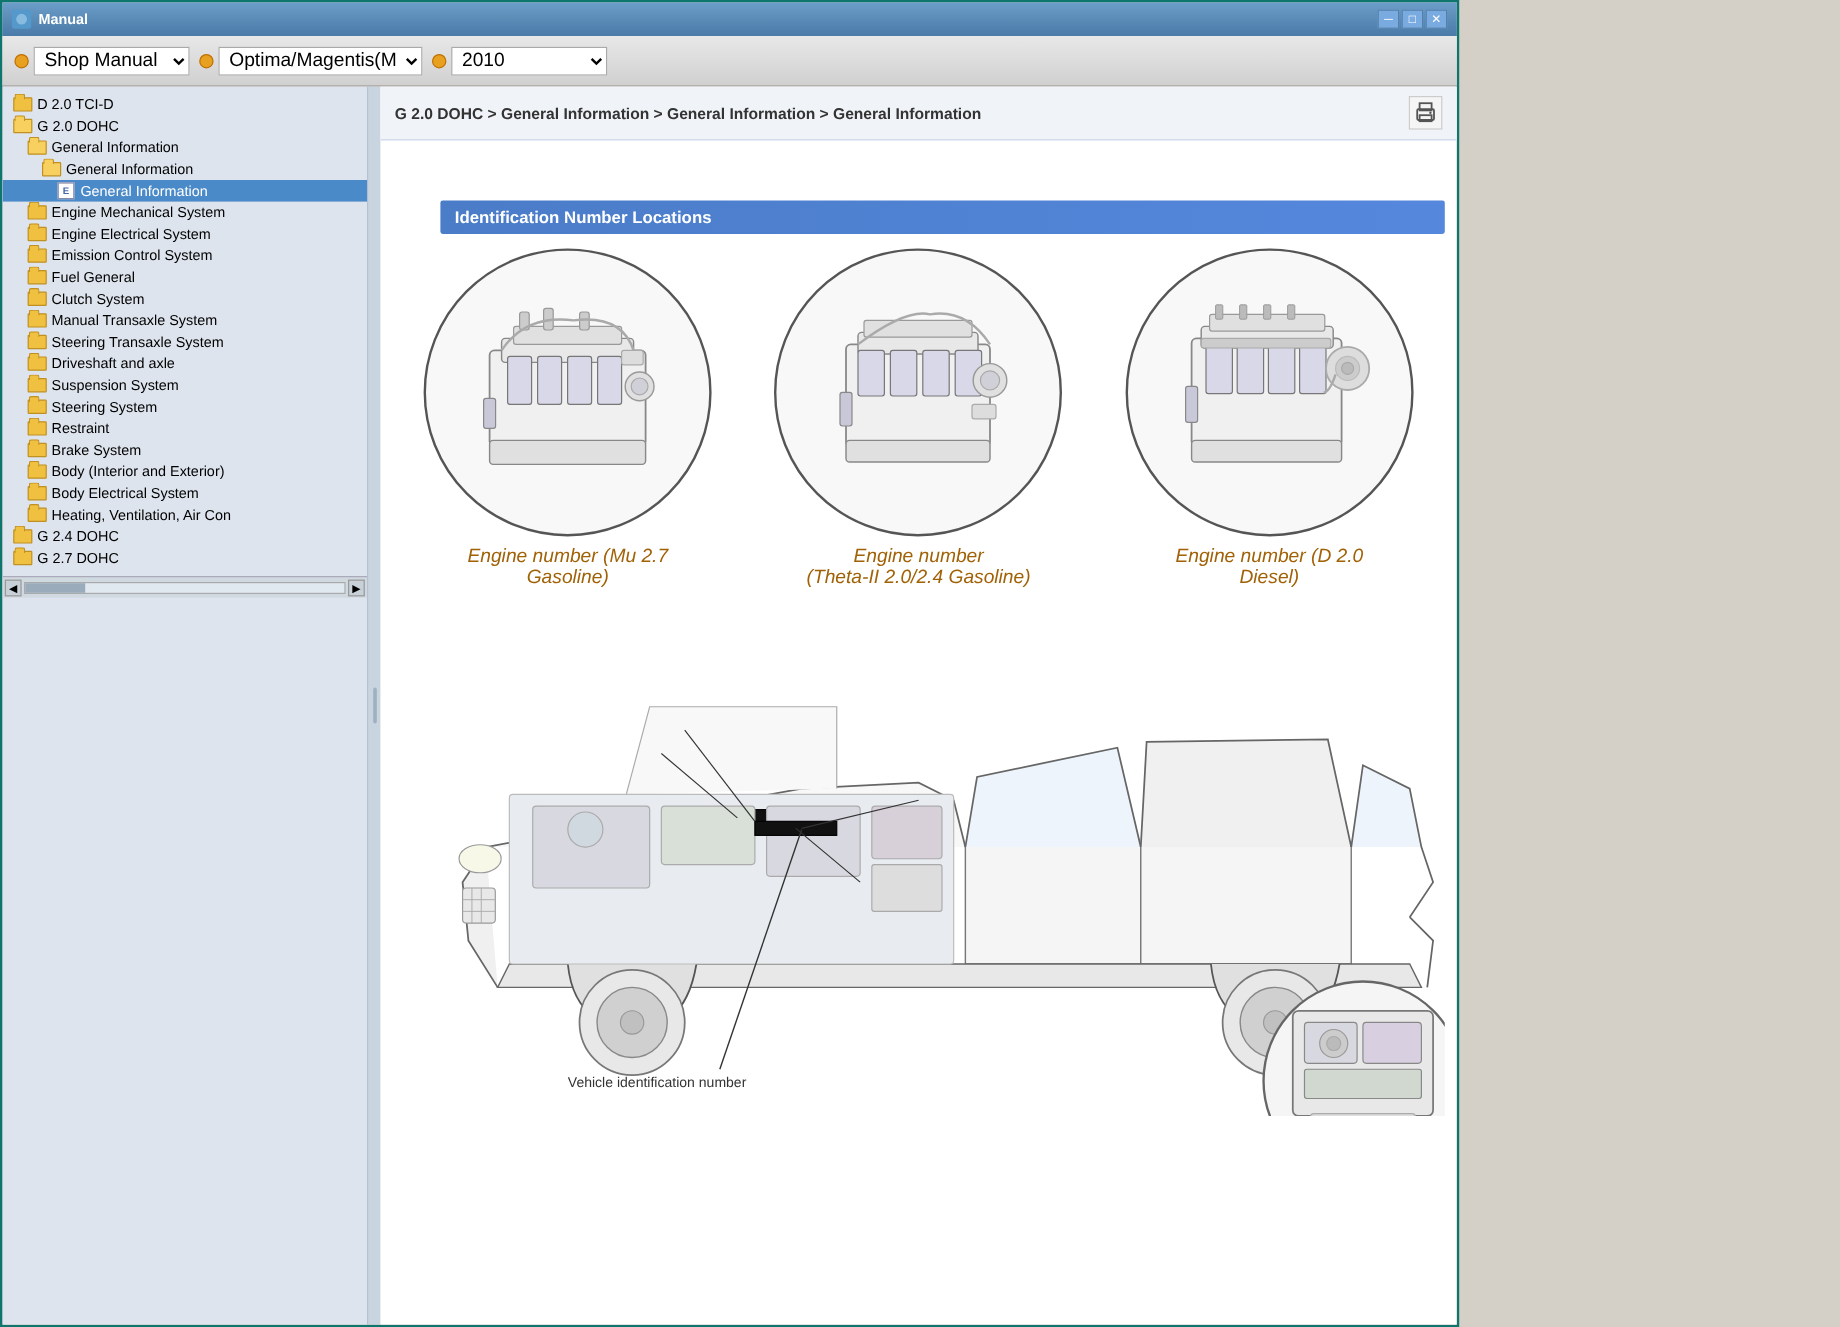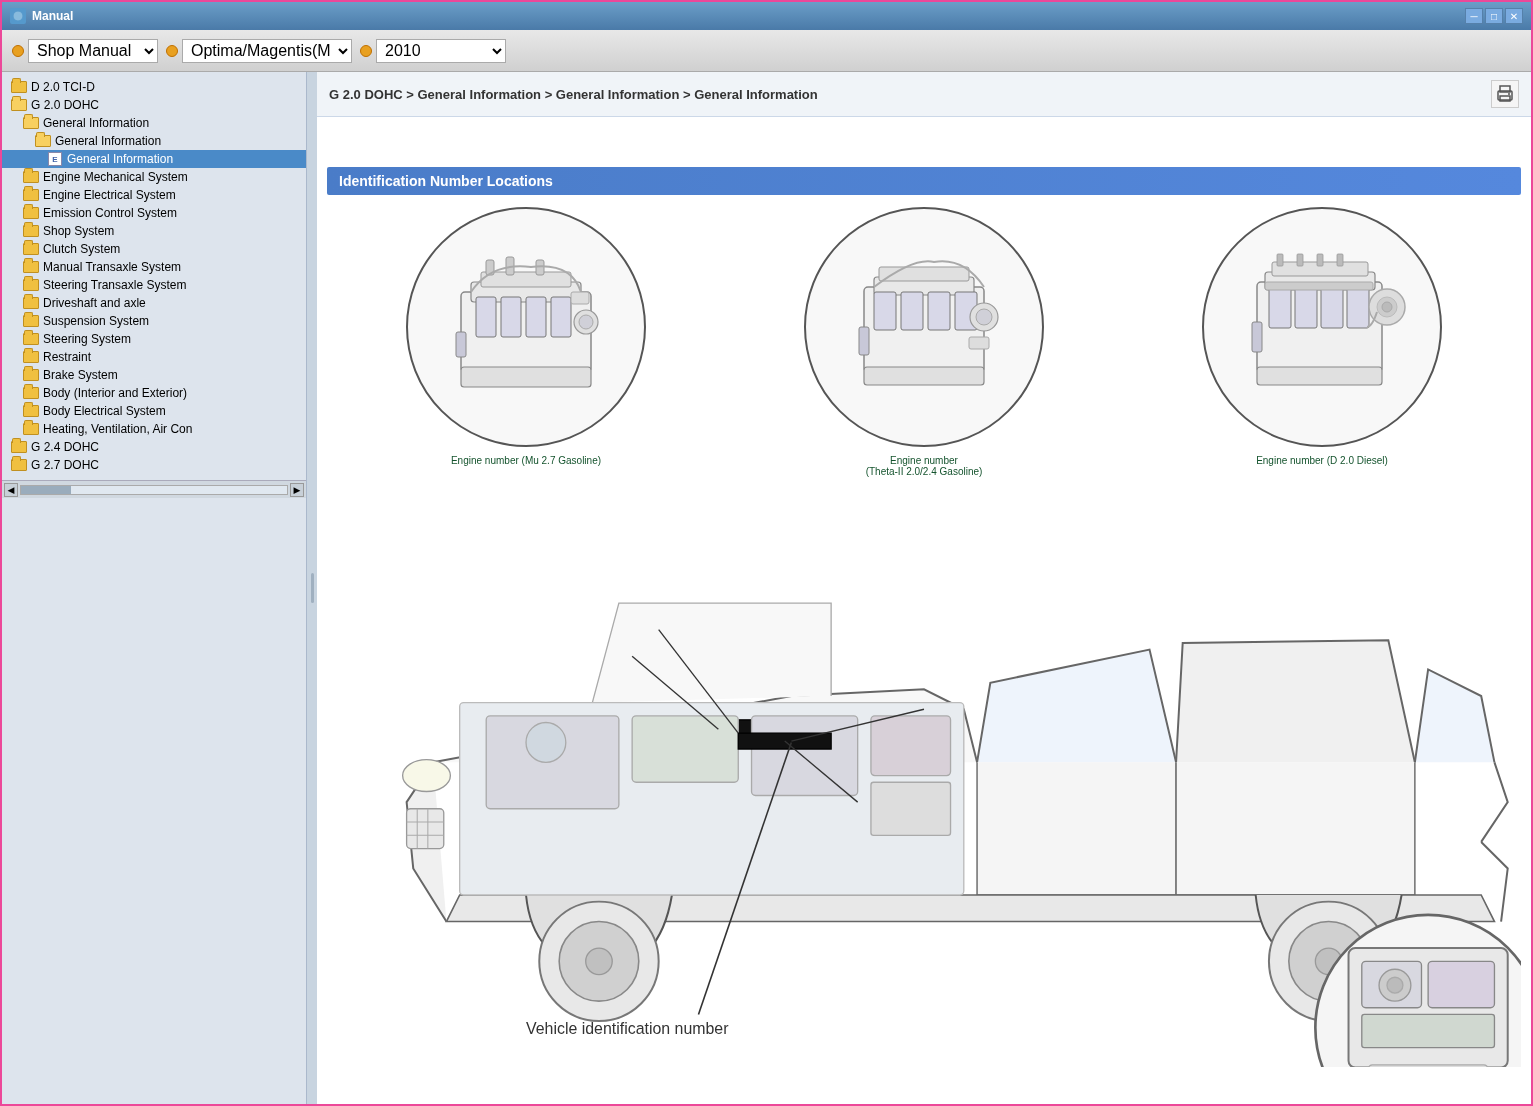--- a/index.html
+++ b/index.html
@@ -5,23 +5,23 @@
     * { margin: 0; padding: 0; box-sizing: border-box; }
     body {
       font-family: 'Segoe UI', Tahoma, Arial, sans-serif;
       font-size: 12px;
       background: #d4d0c8;
       width: 1533px;
       height: 1106px;
       overflow: hidden;
     }
     .window {
-      width: 1533px;
+      width: 1216px;
       height: 1106px;
-      border: 2px solid #ec4899;
+      border: 2px solid #0f766e;
       display: flex;
       flex-direction: column;
       background: #d4d0c8;
     }
     .title-bar {
       background: linear-gradient(to bottom, #6b9ec8, #4a7aa8);
       color: white;
       height: 28px;
       display: flex;
       align-items: center;
@@ -226,20 +226,21 @@
       padding: 10px;
     }
     .section-header {
       background: linear-gradient(to right, #4a7cc8, #5588dd);
       color: white;
       padding: 6px 12px;
       font-size: 14px;
       font-weight: bold;
       margin-bottom: 12px;
       border-radius: 2px;
+      margin-left: 40px;
     }
     .engine-diagrams {
       display: flex;
       justify-content: space-around;
       align-items: flex-start;
       margin-top: 10px;
       margin-bottom: 20px;
     }
     .engine-item {
       display: flex;
@@ -253,24 +254,25 @@
       border-radius: 50%;
       border: 2px solid #555;
       background: #f8f8f8;
       display: flex;
       align-items: center;
       justify-content: center;
       overflow: hidden;
       position: relative;
     }
     .engine-label {
-      font-size: 10px;
+      font-size: 16px;
       text-align: center;
-      color: #14532d;
+      color: #a16207;
       max-width: 200px;
+      font-style: italic;
     }
     .indent-1 { padding-left: 8px; }
     .indent-2 { padding-left: 20px; }
     .indent-3 { padding-left: 32px; }
     .indent-4 { padding-left: 44px; }
 
     
     .engine-svg {
       width: 190px;
       height: 190px;
@@ -376,21 +378,21 @@
           <div class="icon">
               <div class="folder-icon"></div>
             </div>
           <span>Emission Control System</span>
         </div>
 
         <div class="tree-item indent-2">
           <div class="icon">
               <div class="folder-icon"></div>
             </div>
-          <span>Shop System</span>
+          <span>Fuel General</span>
         </div>
 
         <div class="tree-item indent-2">
           <div class="icon">
               <div class="folder-icon"></div>
             </div>
           <span>Clutch System</span>
         </div>
 
         <div class="tree-item indent-2">

